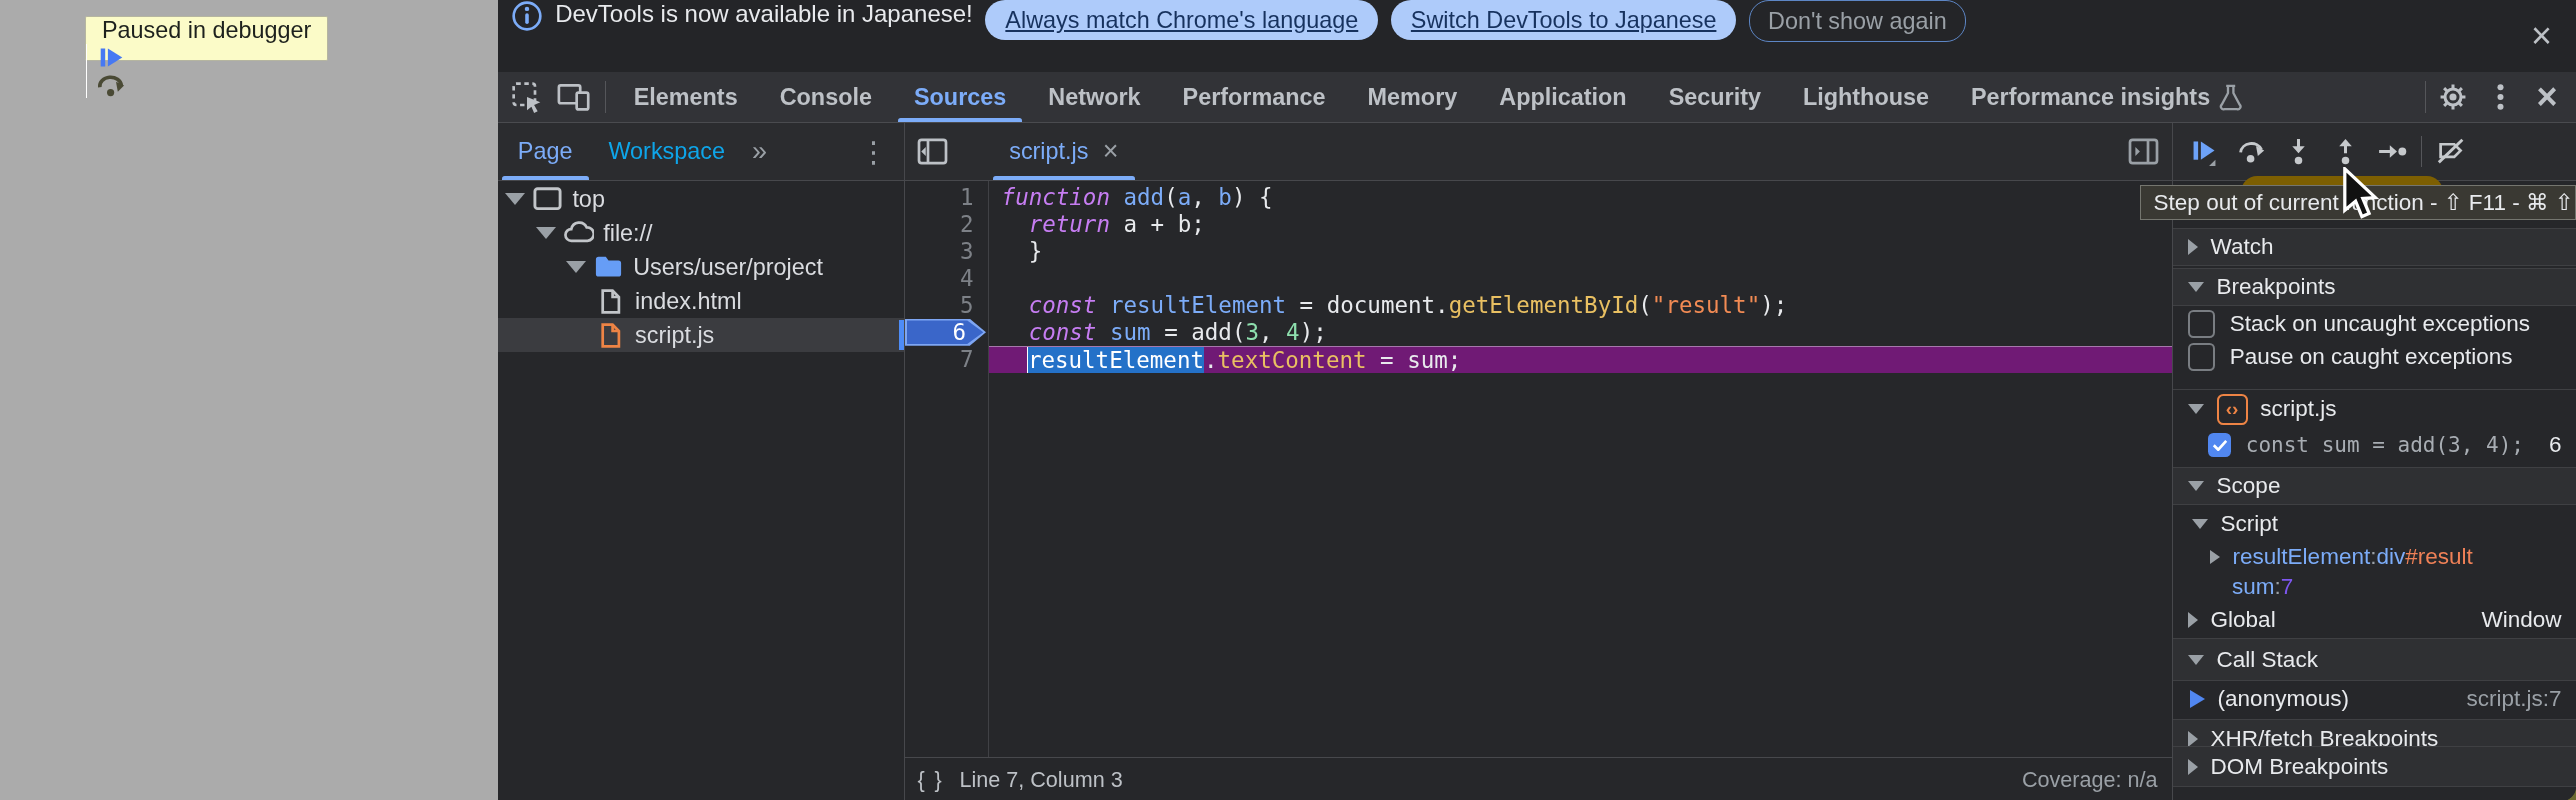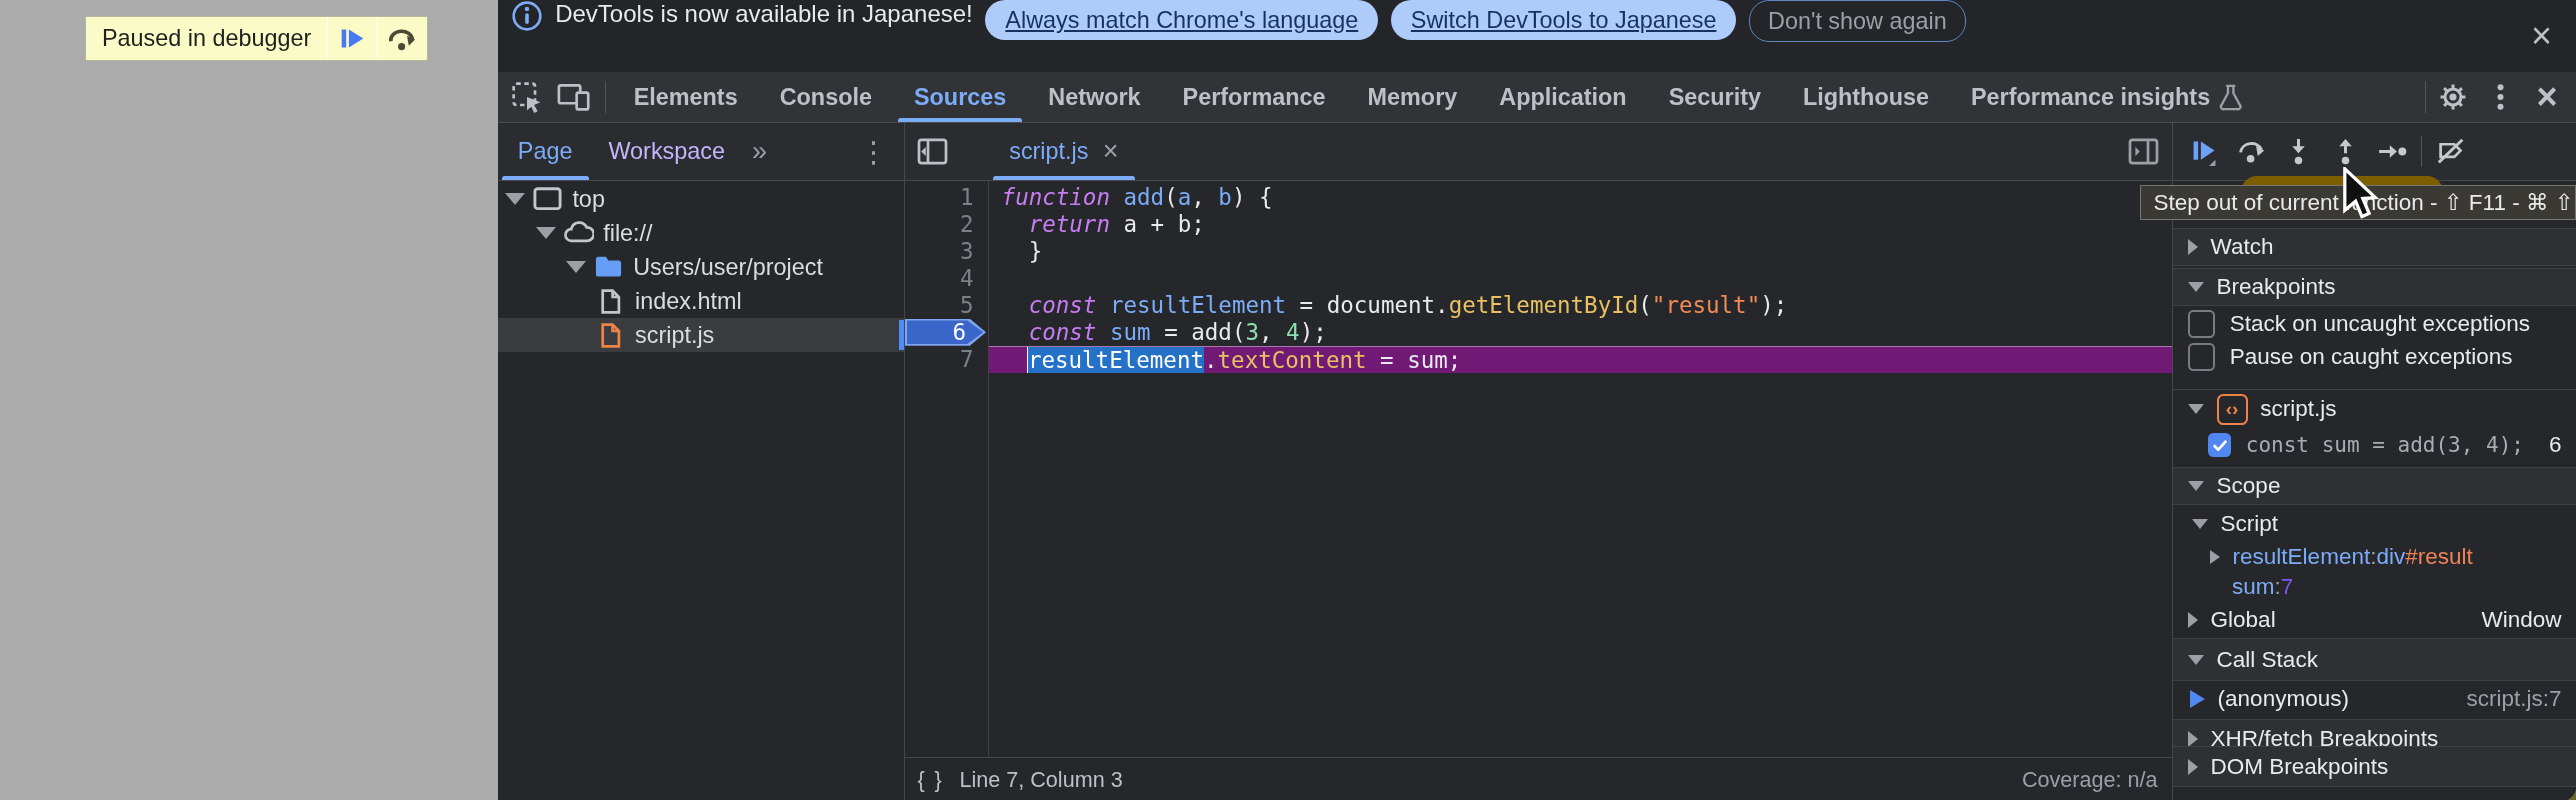--- a/index.html
+++ b/index.html
@@ -1,20 +1,20 @@
 <!DOCTYPE html>
 <html style="font-size:14.4px"><head>
 <meta charset="utf-8">
 <style>
   html,body{margin:0;padding:0;background:#8f8f8f;}
   #root{position:relative;width:2576px;height:801px;overflow:hidden;font-family:"Liberation Sans",sans-serif;}
   
   .page-area{position:absolute;left:0;top:0;width:498px;height:801px;background:#ababab;}
   .corner-accent{position:absolute;right:0;bottom:0;width:54px;height:54px;background:#6b6930;}
-  .paused-banner{position:absolute;left:85px;top:16px;height:43px;display:flex;align-items:stretch;background:#fbfbc8;border:0.9px solid #b5b5a0;border-radius:1.8px;}
+  .paused-banner{position:absolute;left:85px;top:16px;height:43px;display:flex;align-items:stretch;background:#fbfbc8;border:0.9px solid #b5b5a0;border-radius:1.8px;flex-direction:column;}
   .paused-banner .pb-text{display:flex;align-items:center;padding:0 16px;font-size:23.4px;color:#1d211d;}
   .pb-btn{display:flex;align-items:center;justify-content:center;width:49px;border-left:1.8px solid #ffffff;}
   
   .devtools{position:absolute;left:498px;top:0;width:2078px;height:801px;background:#26272a;color:#e8eaed;border-bottom-right-radius:14.4px;overflow:hidden;}
   
   .notif-bar{position:absolute;left:0;top:0;right:0;height:72px;background:#242528;display:flex;}
   .notif-msg{font-size:24px;color:#e8eaed;margin-left:12.6px;}
   .pill{height:40px;border-radius:20px;background:#aecbfa;color:#17325e;font-size:23.4px;display:flex;align-items:center;padding:0 20px;margin-left:12.6px;white-space:nowrap;text-decoration:underline;}
   .ghost{height:40px;border-radius:20px;background:transparent;border:1.8px solid #5d86c5;color:#9aa0a6;font-size:23.4px;display:flex;align-items:center;padding:0 18px;margin-left:12.6px;white-space:nowrap;}
   .notif-close{position:absolute;right:14.4px;top:16px;width:40px;height:40px;display:flex;align-items:center;justify-content:center;color:#bdc1c6;font-size:36px;line-height:1;}
@@ -28,21 +28,21 @@
   .tab.active::after{content:"";position:absolute;left:5.4px;right:5.4px;bottom:0;height:4.5px;background:#7cacf8;border-radius:2.7px 2.7px 0 0;}
   .tab .flask{margin-left:9px;display:flex;}
   .tabbar-right{margin-left:auto;display:flex;align-items:center;height:100%;}
   .tabbar-right .tb-sep{margin:0 3.6px;}
   
   .main-area{position:absolute;left:0;top:123px;right:0;bottom:0;}
   .v-div{position:absolute;top:0;bottom:0;width:0.9px;background:#47484c;z-index:5;}
   .strip{position:absolute;left:0;right:0;top:0;height:57px;background:#2b2c2f;border-bottom:0.9px solid #47484c;display:flex;align-items:center;}
   
   .navigator{position:absolute;left:0;top:0;width:406px;bottom:0;background:#26272a;}
-  .nav-tab{position:relative;height:100%;display:flex;align-items:center;padding:0 18px;font-size:23.4px;color:#c4b5fd;}
+  .nav-tab{position:relative;height:100%;display:flex;align-items:center;padding:0 18px;font-size:23.4px;color:#0ea5e9;}
   .nav-tab.active{color:#7cacf8;}
   .nav-tab.active::after{content:"";position:absolute;left:1.8px;right:1.8px;bottom:0;height:4.5px;background:#7cacf8;border-radius:2.7px 2.7px 0 0;}
   .chev{font-size:27px;color:#9aa0a6;margin-left:9px;}
   .nav-dots{position:absolute;right:16px;font-size:29px;color:#9aa0a6;}
   .tree{position:absolute;left:0;right:0;top:59px;}
   .tree-row{position:relative;height:34px;display:flex;align-items:center;font-size:23.4px;color:#dadce0;}
   .tree-row.selected{background:#3b3c40;}
   .tree-row.selected::after{content:"";position:absolute;right:0;top:1.8px;bottom:1.8px;width:5.4px;background:#4e8cf7;}
   .caret{width:0;height:0;display:inline-block;flex:none;}
   .caret-d{border-left:10px solid transparent;border-right:10px solid transparent;border-top:12.6px solid #9aa0a6;}

